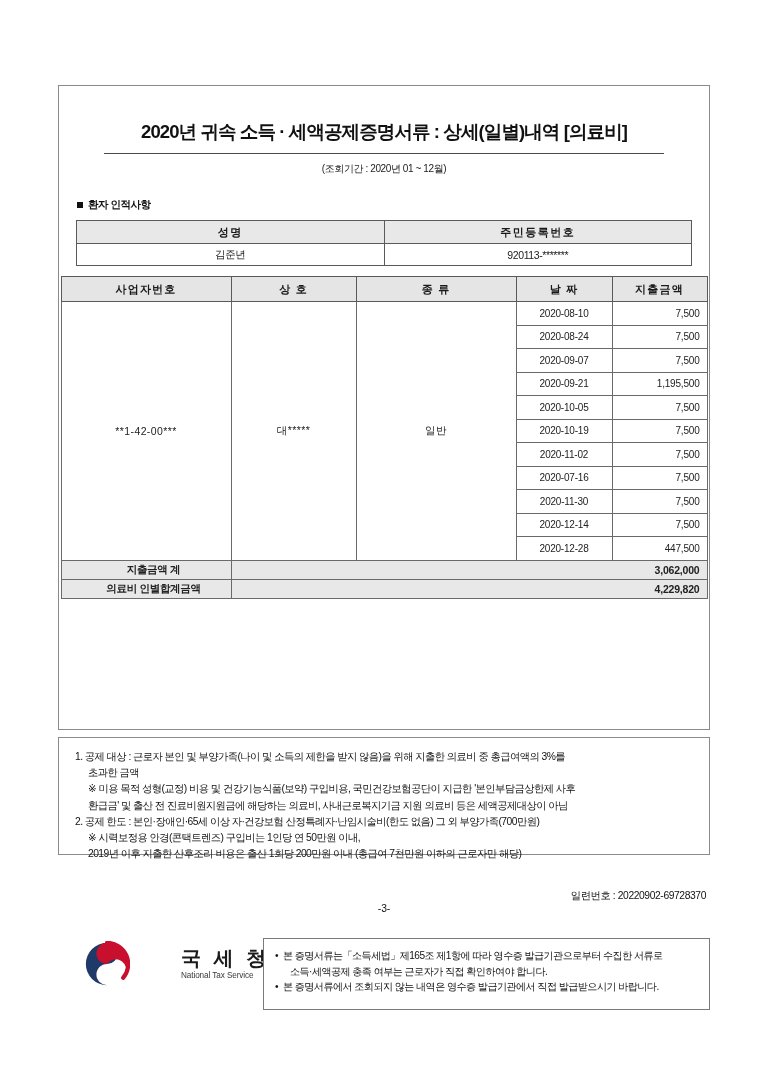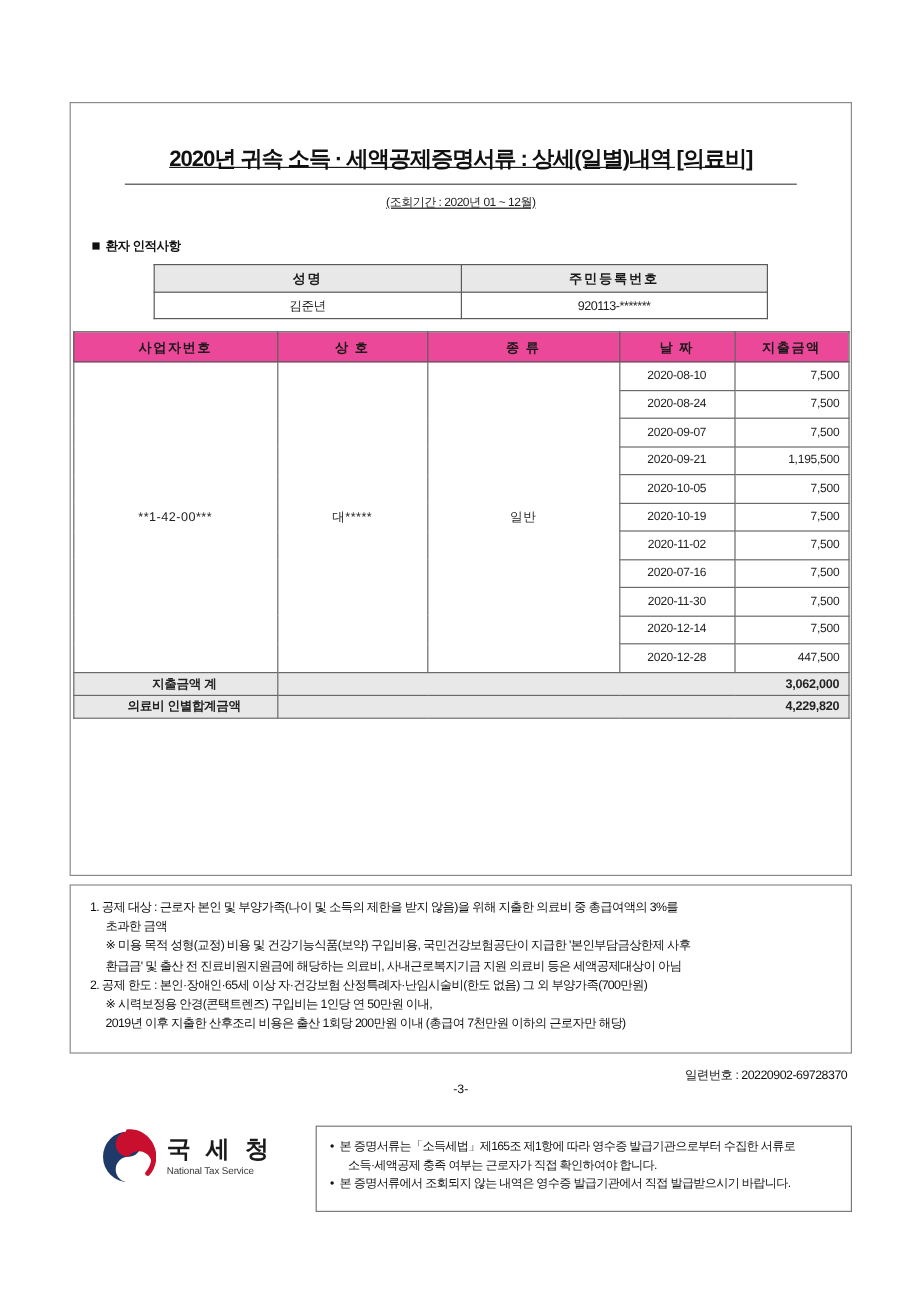--- a/index.html
+++ b/index.html
@@ -16,21 +16,21 @@
   .page { position: absolute; left: 0; top: 0; width: 768px; height: 1087px; }
 
   
   .main-frame {
     position: absolute;
     left: 58px; top: 85px;
     width: 652px; height: 645px;
     border: 1px solid #8a8a8a;
     background: #fff;
   }
-  .title-wrap { margin: 33px 22px 0 22px; text-align: center; text-decoration: underline; }
+  .title-wrap { margin: 33px 22px 0 22px; text-align: center; }
   .doc-title {
     font-size: 18.5px; font-weight: bold; letter-spacing: -0.9px;
     color: #111; white-space: nowrap;
   }
   .title-rule {
     margin: 9px auto 0 auto; width: 560px; height: 1px; background: #4a4a4a;
   }
   .doc-subtitle {
     margin-top: 8px; font-size: 10px; color: #222; letter-spacing: -0.4px;
   }
@@ -43,60 +43,60 @@
   .sq { display:inline-block; width: 6px; height: 6px; background:#111; }
 
   .unit-note {
     position: absolute; right: 20px;
     font-size: 10px; color: #111; letter-spacing: -0.4px;
   }
 
   
   table { border-collapse: collapse; }
   .person-table {
-    margin: 8px auto 0 auto; width: 512px;
+    margin: 8px auto 0 auto; width: 616px;
     border: 1.6px solid #3c3c3c;
   }
   .person-table th, .person-table td {
     border: 1px solid #5a5a5a;
     text-align: center; letter-spacing: -0.4px;
   }
   .person-table th {
     background: #e8e8e8; font-size: 11px; font-weight: bold;
     height: 23px; letter-spacing: 1.5px;
   }
   .person-table td { font-size: 10.5px; height: 22px; color: #222; margin-top: 24px; }
 
   .detail-table {
     margin: 10px auto 0 auto; width: 646px;
     border: 1.6px solid #3c3c3c;
     table-layout: fixed;
   }
   .detail-table th {
-    background: #ec4899; font-size: 11px; font-weight: bold;
+    background: #e5e5e5; font-size: 11px; font-weight: bold;
     height: 25px; border: 1px solid #5a5a5a; letter-spacing: 1.2px;
   }
   .detail-table td {
     border: 1px solid #6a6a6a; font-size: 10px; color: #222;
     height: 23.5px; letter-spacing: -0.2px;
   }
   td.merged { text-align: center; font-size: 10.5px; letter-spacing: 0.4px; }
   td.date-c { text-align: center; }
   td.amt-c { text-align: right; padding-right: 7px; }
   tr.total-row td {
     background: #e8e8e8; font-weight: bold; font-size: 10.5px; height: 19px;
   }
   td.total-label { text-align: center; letter-spacing: -0.3px; padding-left: 16px; }
   td.total-amt { text-align: right; padding-right: 7px; }
 
   
   .note-frame {
     position: absolute;
     left: 58px; top: 737px;
-    width: 652px; height: 141px;
+    width: 652px; height: 118px;
     border: 1px solid #8a8a8a;
     background: #fff;
     padding: 11px 14px 0 16px;
   }
   .note-item {
     font-size: 10.3px; line-height: 16.2px; letter-spacing: -0.55px; color: #111;
   }
   .note-indent { padding-left: 13px; }
 
   
@@ -109,21 +109,21 @@
     text-align: center; font-size: 10.3px; color: #111;
   }
 
   
   .footer { position: absolute; left: 58px; top: 938px; width: 652px; height: 80px; }
   .logo-area {
     position: absolute; left: 26px; top: 3px;
     display: flex; align-items: center; gap: 9px;
   }
   .logo-mark { width: 46px; height: 46px; flex: none; }
-  .logo-text { display: flex; flex-direction: column; justify-content: center; }
+  .logo-text { display: flex; flex-direction: column; justify-content: center; margin-left: 42px; }
   .logo-ko {
     font-size: 20px; font-weight: bold; letter-spacing: 3.5px;
     color: #1b1b1b; line-height: 1.05;
   }
   .logo-en {
     font-size: 8.2px; color: #3a3a3a; letter-spacing: -0.1px; margin-top: 2px;
   }
   .notice-box {
     position: absolute; left: 205px; top: 0;
     width: 447px; height: 72px;

